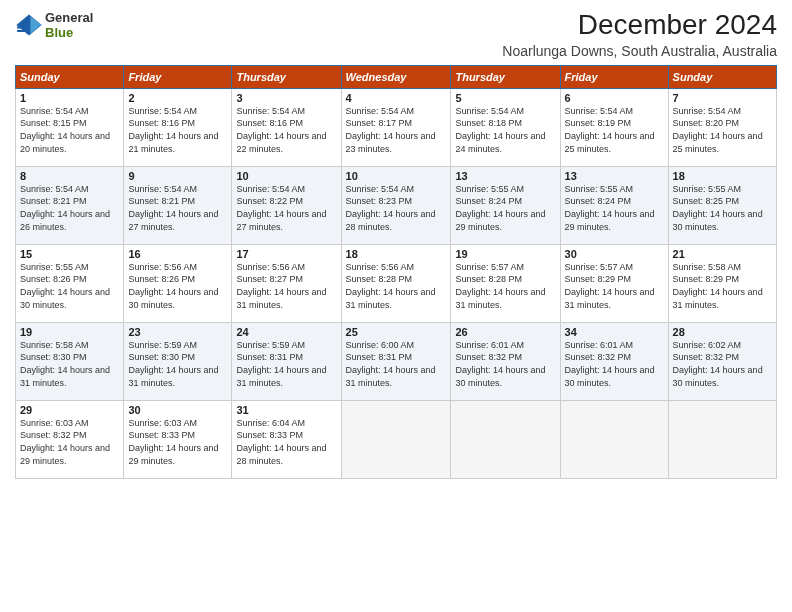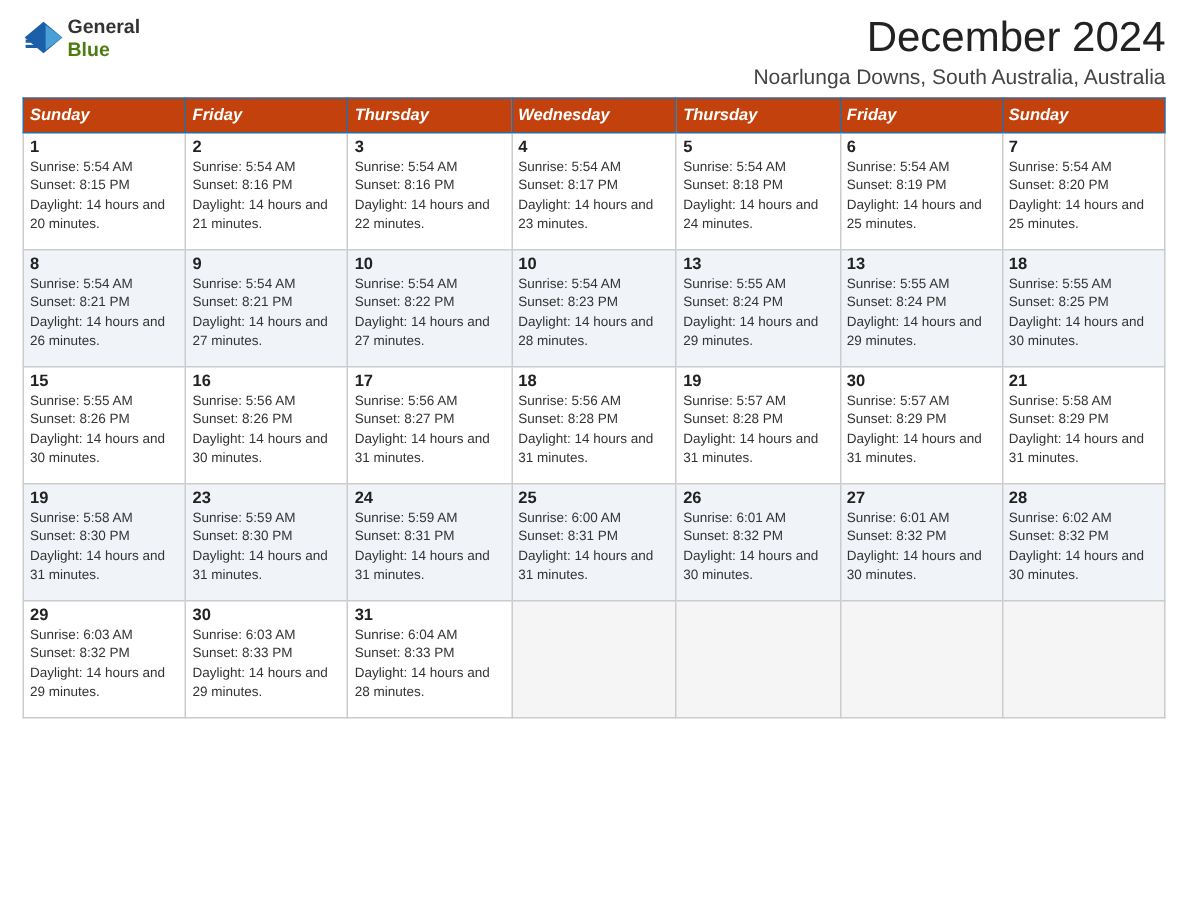--- a/index.html
+++ b/index.html
@@ -232,21 +232,21 @@
           </td>
           <td>
             <span class="day-num">25</span>
             <div class="day-info">Sunrise: 6:00 AM<br>Sunset: 8:31 PM<br>Daylight: 14 hours and 31 minutes.</div>
           </td>
           <td>
             <span class="day-num">26</span>
             <div class="day-info">Sunrise: 6:01 AM<br>Sunset: 8:32 PM<br>Daylight: 14 hours and 30 minutes.</div>
           </td>
           <td>
-            <span class="day-num">27</span>
+            <span class="day-num">34</span>
             <div class="day-info">Sunrise: 6:01 AM<br>Sunset: 8:32 PM<br>Daylight: 14 hours and 30 minutes.</div>
           </td>
           <td>
             <span class="day-num">28</span>
             <div class="day-info">Sunrise: 6:02 AM<br>Sunset: 8:32 PM<br>Daylight: 14 hours and 30 minutes.</div>
           </td>
         </tr>
         <tr class="week-row">
           <td>
             <span class="day-num">29</span>

